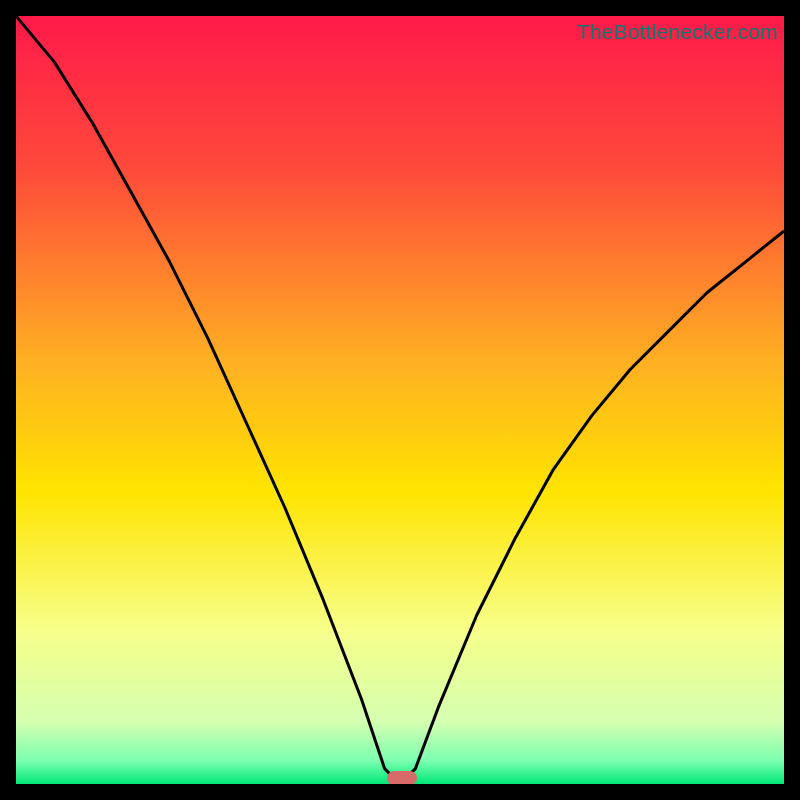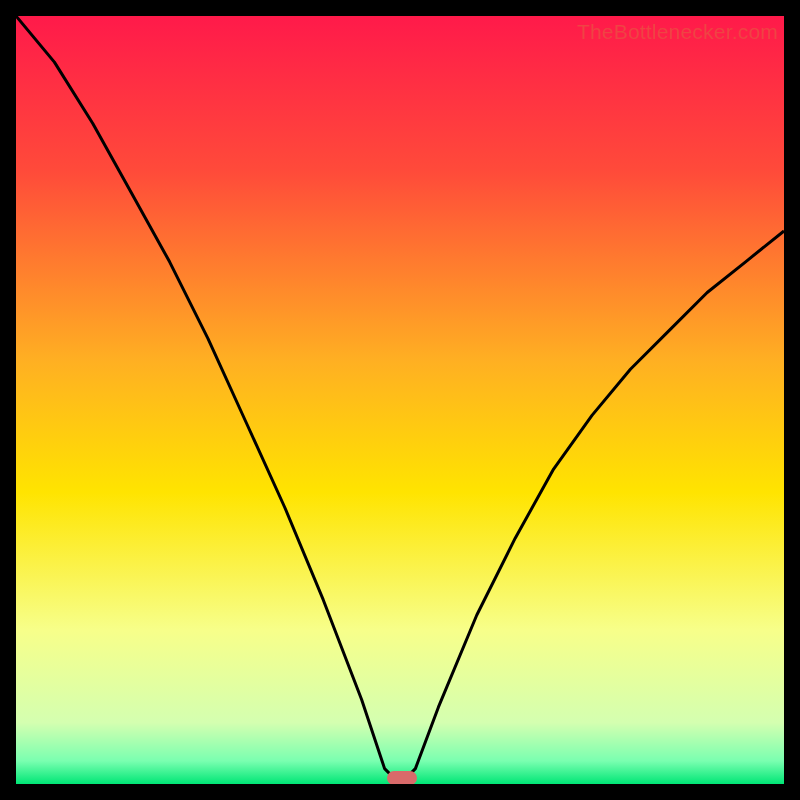--- a/index.html
+++ b/index.html
@@ -22,21 +22,21 @@
     left: 16px;
     top: 16px;
     width: 768px;
     height: 768px;
     overflow: hidden;
   }
   .watermark {
     position: absolute;
     top: 20px;
     right: 22px;
-    color: #ef4444;
+    color: #0f766e;
     font-size: 21px;
     font-weight: 500;
     letter-spacing: 0.2px;
     z-index: 10;
   }
 </style>
 </head>
 <body>
 
 <div class="chart-container">

